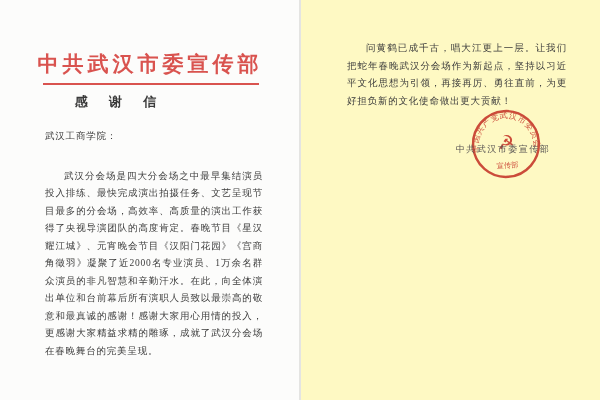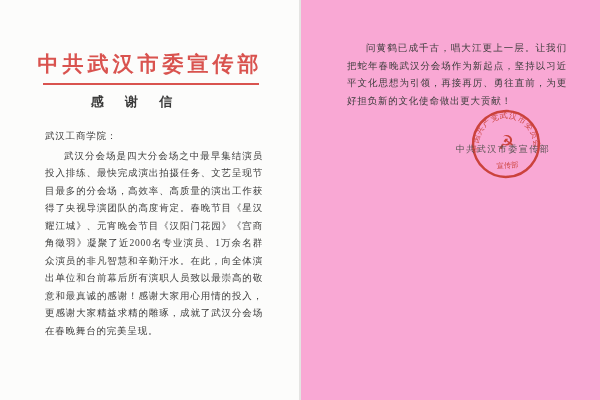--- a/index.html
+++ b/index.html
@@ -9,21 +9,21 @@
     background: #ffffff;
   }
   .spread {
     position: relative;
     width: 600px; height: 400px;
     display: flex;
   }
   .page {
     position: relative;
     width: 300px; height: 400px;
-    background: #f9a8d4;
+    background: #fef9c3;
   }
   .page.left { background: #fcfcfb; }
   .page-divider {
     position: absolute;
     left: 299px; top: 0;
     width: 2px; height: 400px;
     background: #e4e4e2;
   }
   
   .org-title {
@@ -37,40 +37,40 @@
     white-space: nowrap;
   }
   .red-rule {
     position: absolute;
     top: 83px; left: 43px;
     width: 216px; height: 2px;
     background: #d9534f;
   }
   .letter-title {
     position: absolute;
-    top: 93px; left: 16px; width: 240px;
+    top: 93px; left: 0; width: 240px;
     text-align: center;
     color: #3a3a3a;
     font-size: 13px;
     font-weight: bold;
     letter-spacing: 9px;
   }
   .body-text {
     color: #3b3b3b;
     font-size: 9.5px;
     line-height: 17.5px;
     text-align: justify;
     letter-spacing: 0.8px;
   }
   .left-body {
     position: absolute;
     top: 128px; left: 45px;
     width: 218px;
   }
-  .salutation { margin-bottom: 2px; }
+  .salutation { margin-bottom: 22px; }
   .para { text-indent: 2em; }
   
   .right-body {
     position: absolute;
     top: 40px; left: 47px;
     width: 220px;
   }
   .seal-wrap {
     position: absolute;
     top: 109px; left: 171px;

